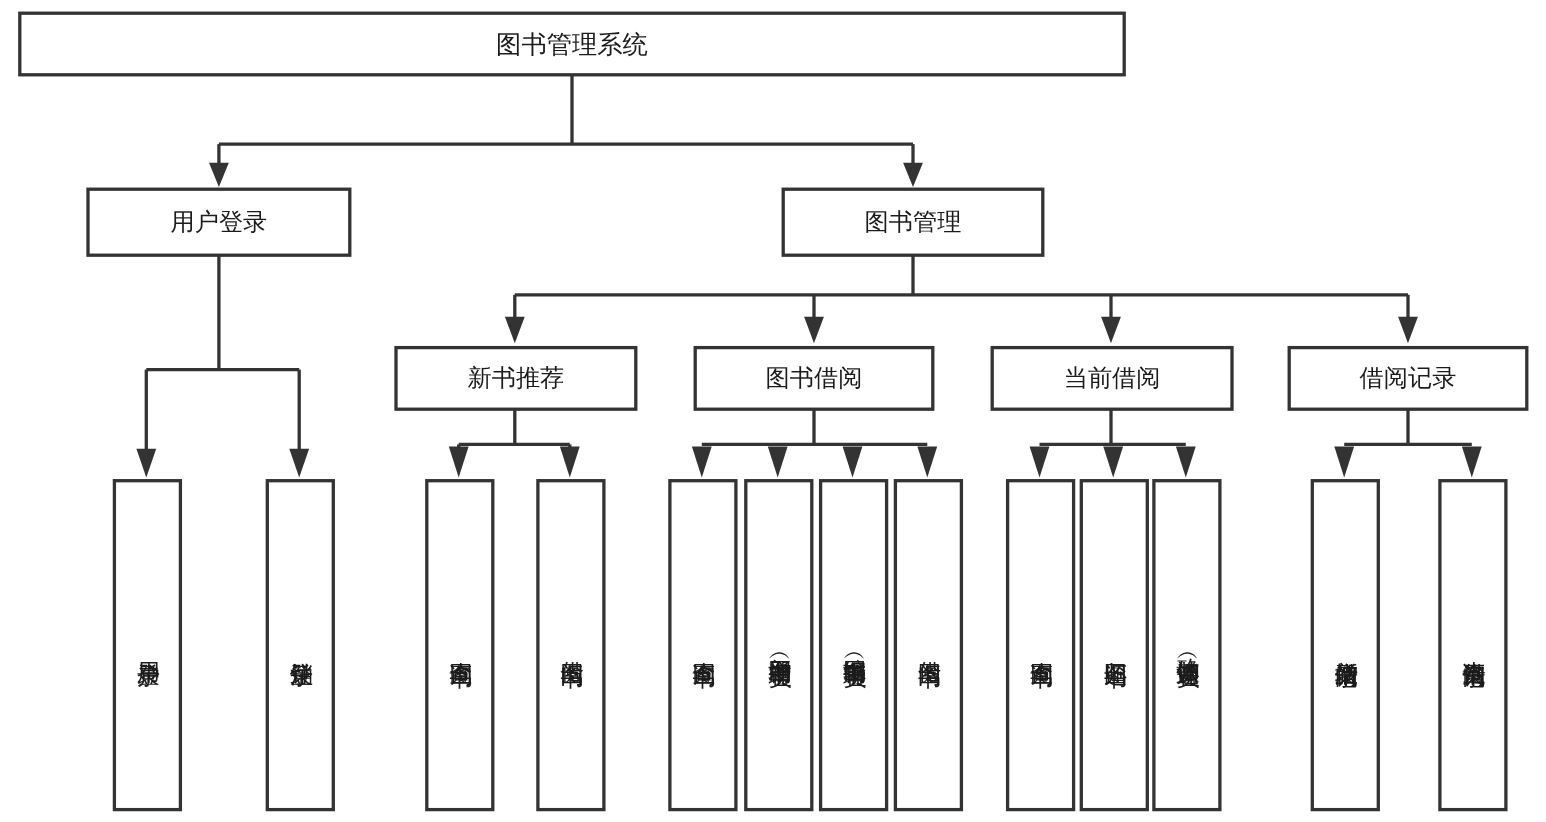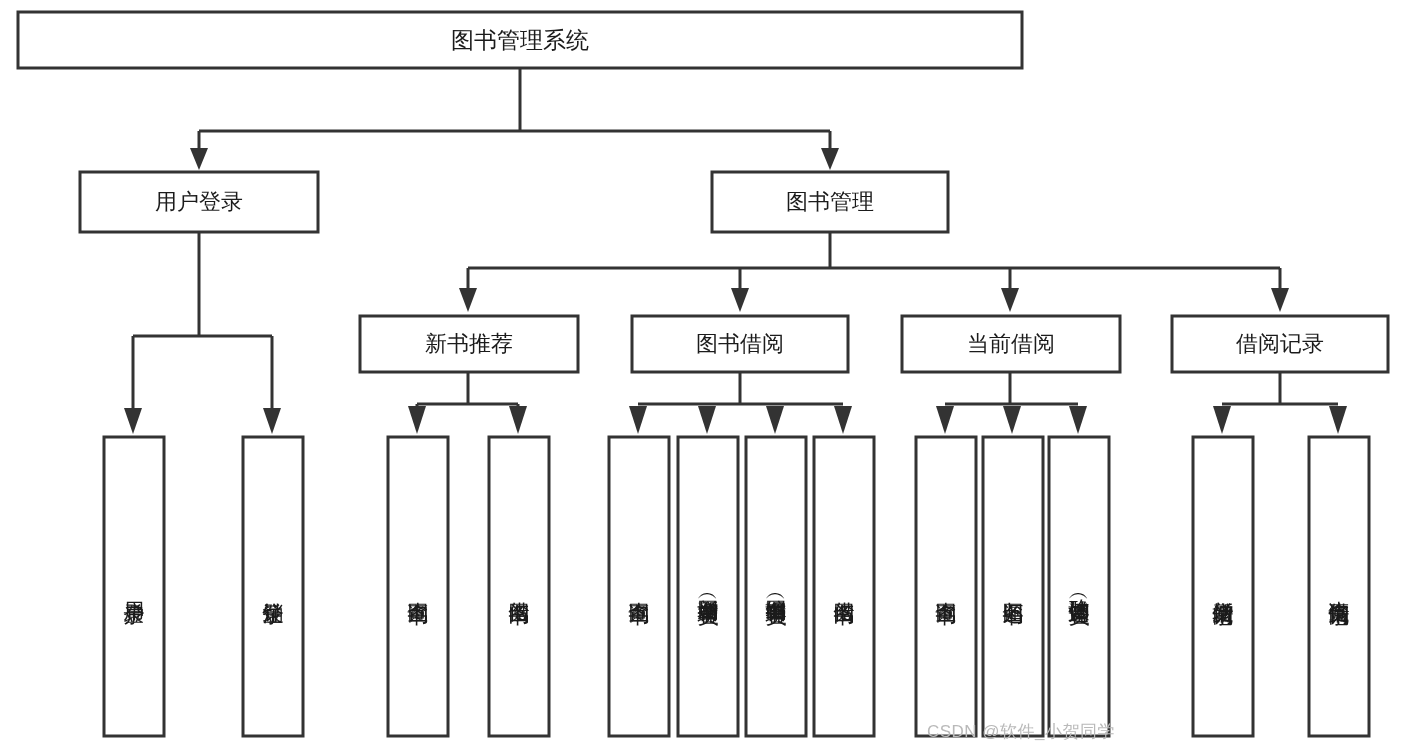--- a/index.html
+++ b/index.html
@@ -206,14 +206,13 @@
   <div class="vlabel" style="left:746px; top:437px; width:60px; height:299px;">编辑图书（管理员）</div>
   <div class="vlabel" style="left:814px; top:437px; width:60px; height:299px;">借阅图书</div>
 
   <div class="vlabel" style="left:916px; top:437px; width:60px; height:299px;">查询图书</div>
   <div class="vlabel" style="left:983px; top:437px; width:60px; height:299px;">归还图书</div>
   <div class="vlabel" style="left:1049px; top:437px; width:60px; height:299px;">确认归还（管理员）</div>
 
   <div class="vlabel" style="left:1193px; top:437px; width:60px; height:299px;">新增借阅记录</div>
   <div class="vlabel" style="left:1309px; top:437px; width:60px; height:299px;">查询借阅记录</div>
 
-  <div id="watermark">CSDN @软件_小贺同学</div>
 </div>
 
 </body></html>

